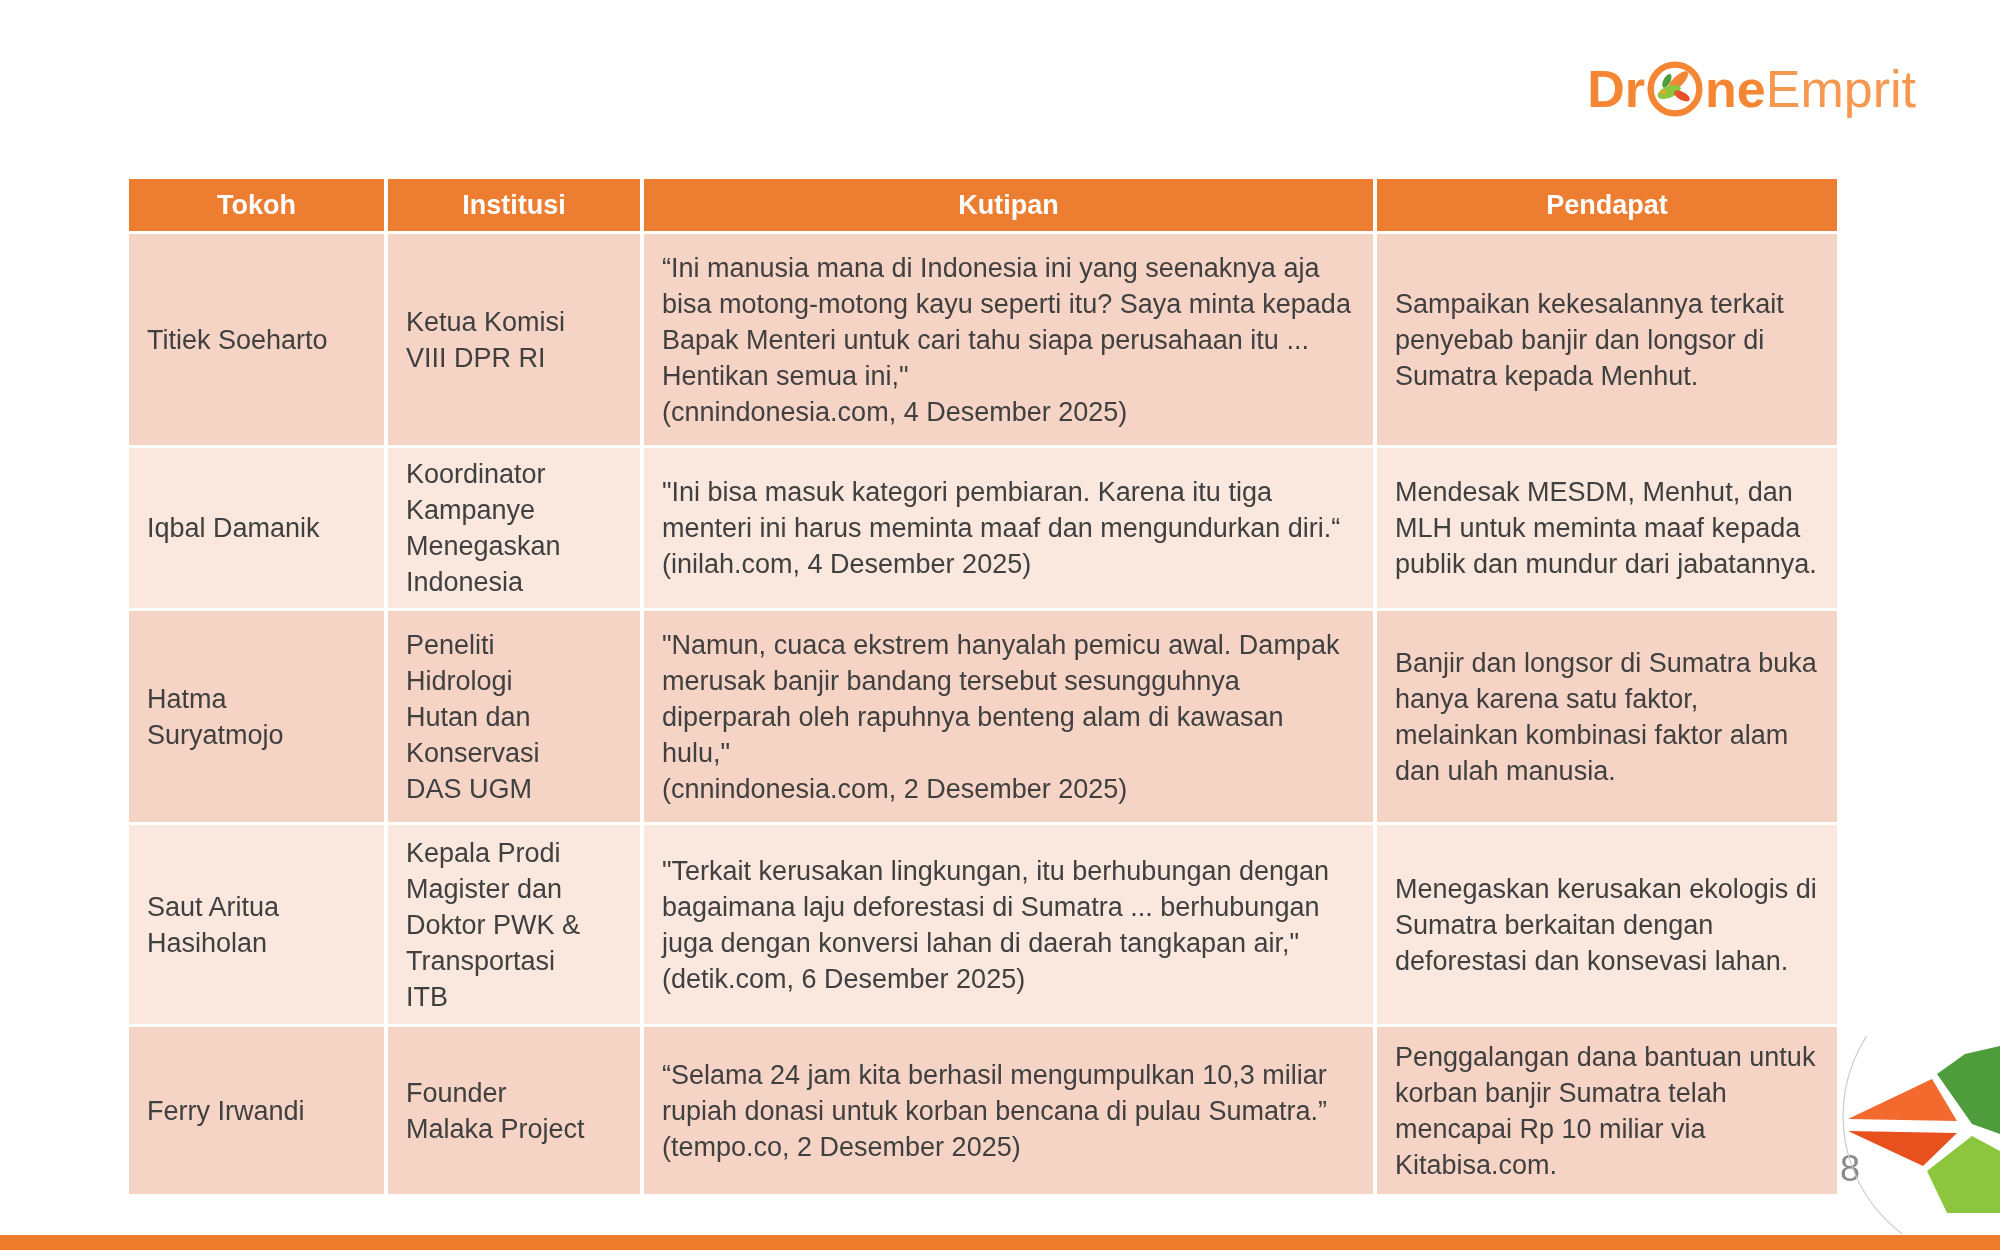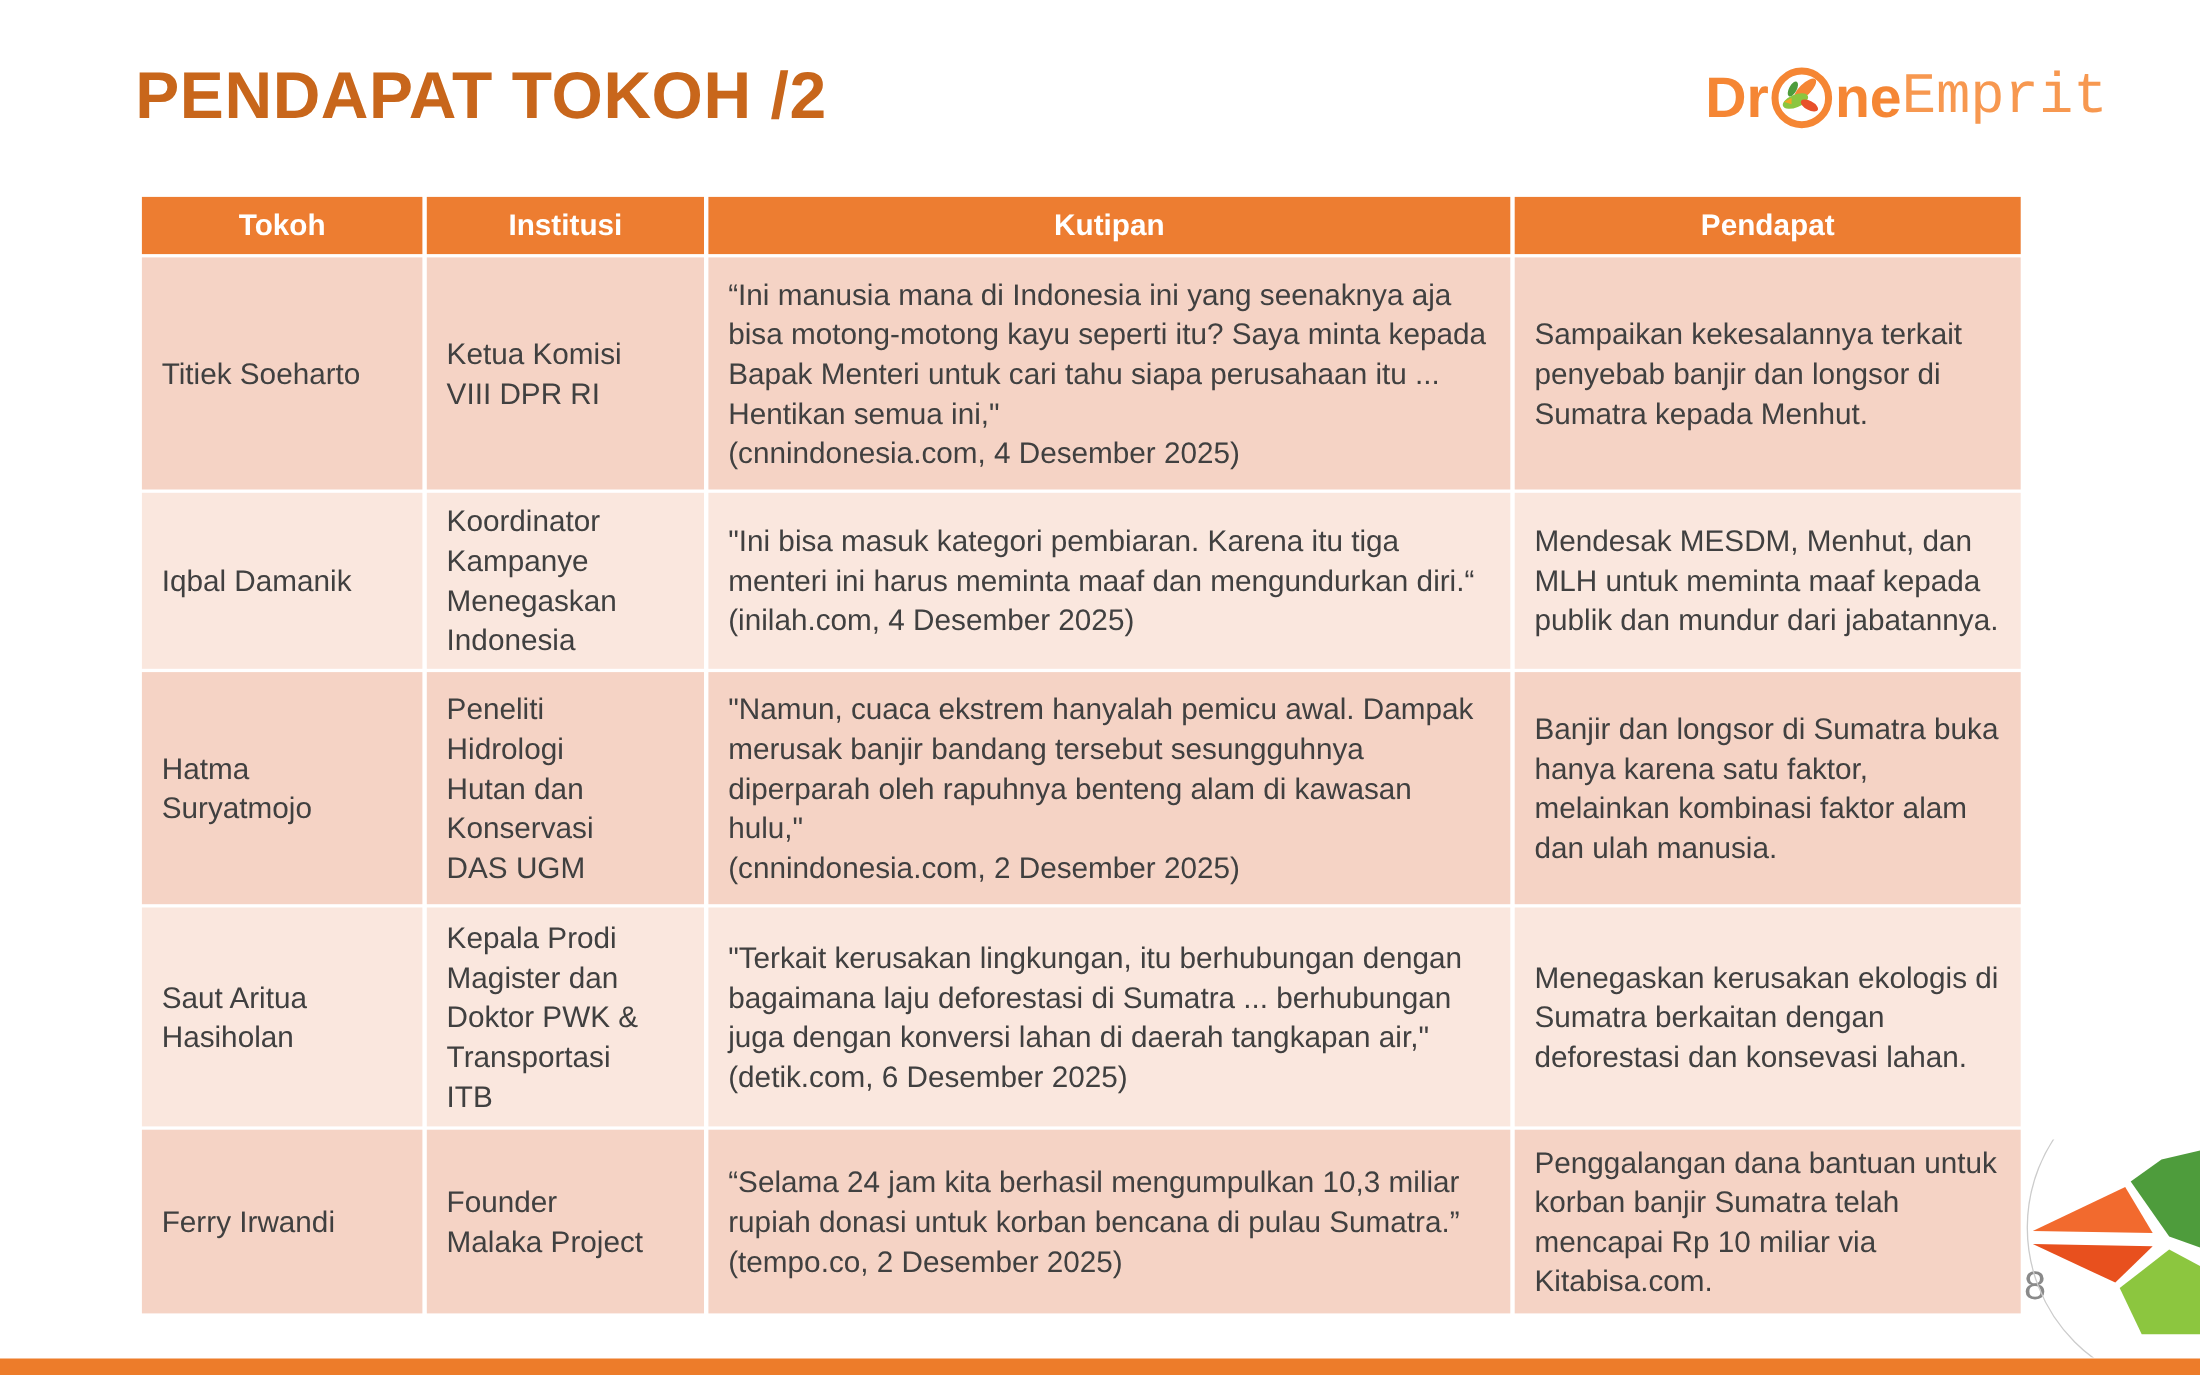--- a/index.html
+++ b/index.html
@@ -10,21 +10,21 @@
   .title {
     position:absolute; left:123px; top:52px;
     font-size:60px; font-weight:800; color:#C8661B; letter-spacing:0.5px;
   }
   
   .logo {
     position:absolute; top:60px; right:84px;
     display:flex; align-items:center; font-size:52px; line-height:1;
   }
   .logo-bold { color:#F58634; font-weight:800; }
-  .logo-light { color:#F79850; font-weight:400;font-family:Liberation Mono, monospace; }
+  .logo-light { color:#F79850; font-weight:400; }
   .logo-o { width:58px; height:58px; margin:0 1px; }
   
   .table-wrap { position:absolute; left:125px; top:176px; }
   table { border-collapse:separate; border-spacing:4px 3px; table-layout:fixed; }
   th {
     background:#ED7D31; color:#ffffff; font-size:27px; font-weight:700;
     height:52px; text-align:center; padding:0 10px;margin-top:12px;
   }
   td {
     font-size:27px; line-height:36px; color:#404040;
@@ -45,21 +45,20 @@
     position:absolute; right:140px; bottom:60px;
     font-size:36px; color:#8A8A8A;
   }
   .decor-fan { position:absolute; right:0; bottom:16px; width:240px; height:198px; }
 </style>
 </head>
 <body>
 
 <div class="slide">
 
-  <div class="title">PENDAPAT TOKOH /2</div>
 
   <div class="logo">
     <span class="logo-bold">Dr</span>
     <svg class="logo-o" viewBox="0 0 100 100">
       <circle cx="50" cy="50" r="42" fill="none" stroke="#F58634" stroke-width="11"></circle>
       <ellipse cx="55" cy="37" rx="23" ry="9" fill="#F58634" transform="rotate(-45 55 37)"></ellipse>
       <ellipse cx="36" cy="36" rx="13" ry="6" fill="#4E9C3C" transform="rotate(-62 36 36)"></ellipse>
       <ellipse cx="40" cy="55" rx="21" ry="10" fill="#8CC63F" transform="rotate(-22 40 55)"></ellipse>
       <ellipse cx="62" cy="62" rx="15" ry="7" fill="#E8502A" transform="rotate(28 62 62)"></ellipse>
       <polygon points="22,56 34,50 34,60" fill="#F5A623"></polygon>

